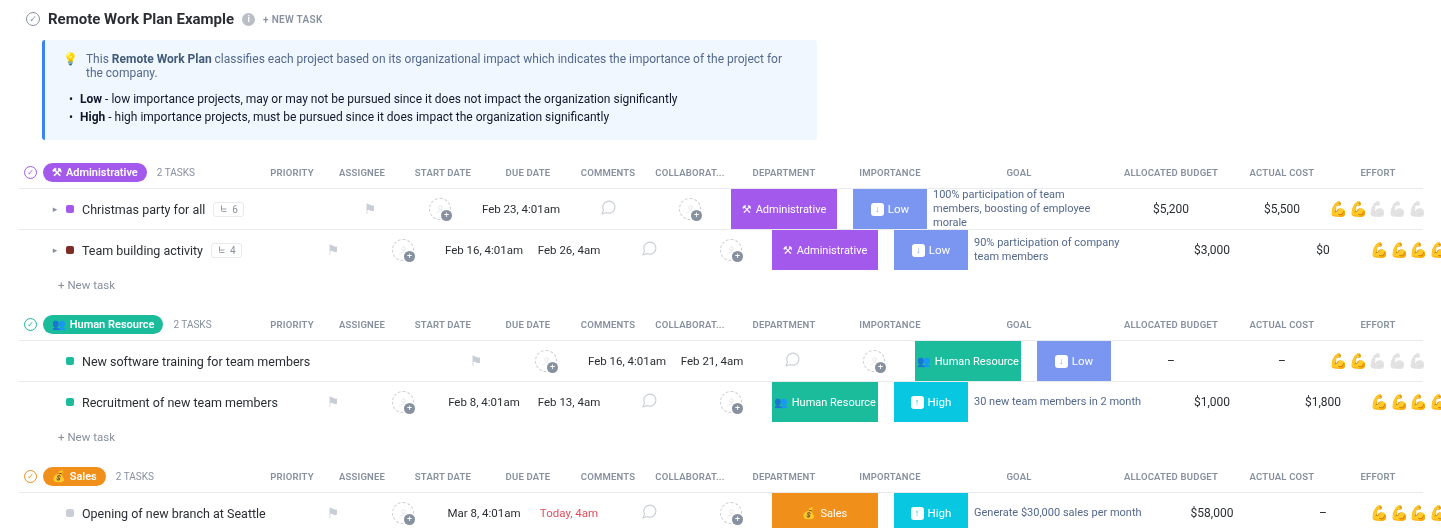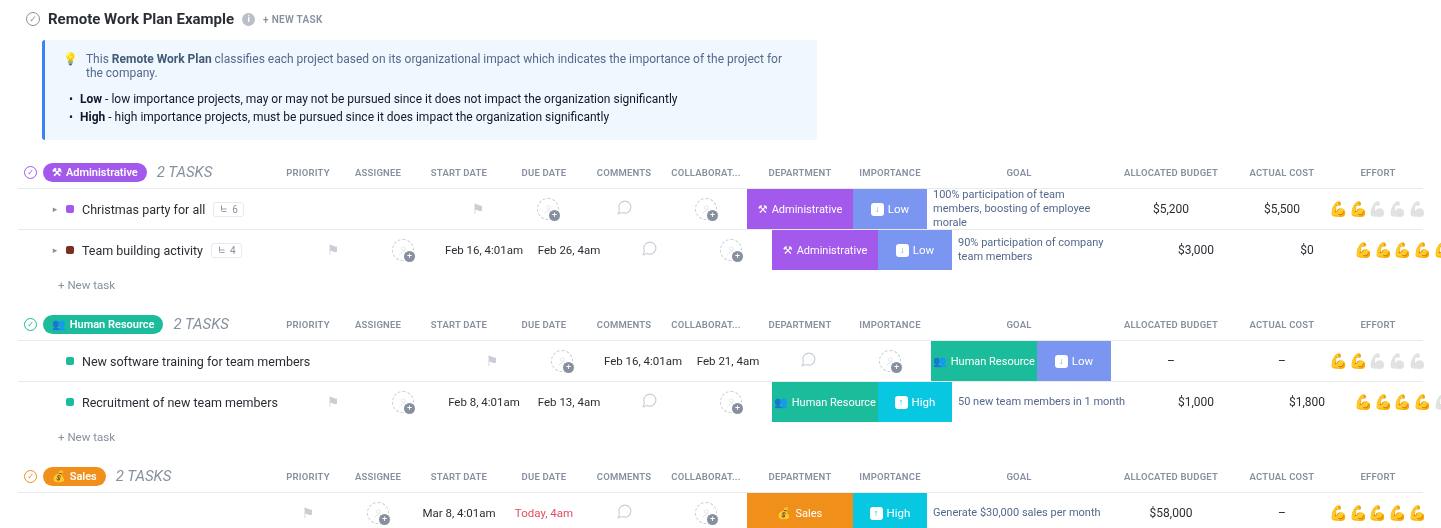--- a/index.html
+++ b/index.html
@@ -16,40 +16,40 @@
 .banner .line1 { font-size: 12px; color: #54698d; margin-bottom: 12px; display: flex; gap: 8px; }
 .banner .line1 b { color: #425b76; }
 .banner ul { list-style: none; padding-left: 18px; }
 .banner li { font-size: 12px; color: #0f172a; margin: 4px 0; }
 .banner li::before { content: "• "; margin-left: -12px; margin-right: 4px; }
 
 .group { margin-bottom: 8px; }
 .group-header { display: flex; align-items: center; height: 32px; }
 .group-header .circle { width: 13px; height: 13px; border-radius: 50%; margin-right: 6px; margin-left: 6px; display:inline-flex; align-items:center; justify-content:center; font-size:8px;}
 .group-header .chip { display: inline-flex; align-items: center; gap: 4px; padding: 3px 9px; border-radius: 11px; color: #fff; font-size: 11px; font-weight: 600; margin-right: 10px; }
-.group-header .count { font-size: 15px; color: #87909e; font-style: italic; }
+.group-header .count { font-size: 10px; color: #87909e; }
 .col-headers { display: flex; margin-left: auto; }
 
 .row { display: flex; align-items: center; min-height: 40px; border-top: 1px solid #e8eaed; }
 .task-title-area { display: flex; align-items: center; min-width: 280px; padding-left: 34px; gap: 8px; }
 .caret { width: 6px; color: #87909e; font-size: 9px; display:inline-block; text-align:center;}
 .sq { width: 8px; height: 8px; border-radius: 2px; display: inline-block; }
 .task-name { font-size: 12.5px; color: #2a2e34; }
 .subcount { display: inline-flex; align-items: center; gap: 3px; border: 1px solid #e8eaed; border-radius: 3px; padding: 1px 5px; font-size: 10px; color: #87909e; }
 .subcount svg { width: 10px; height: 10px; }
 
 
 .c-priority { width: 70px; text-align: center; }
 .c-assignee { width: 70px; text-align: center; }
 .c-start { width: 92px; text-align: center; }
 .c-due { width: 78px; text-align: center; }
 .c-comments { width: 82px; text-align: center; }
 .c-collab { width: 82px; text-align: center; }
 .c-dept { width: 106px; text-align: center; }
-.c-import { width: 74px; text-align: center; }
+.c-import { width: 74px; text-align: center; margin-left: 16px; }
 .c-goal { width: 184px; text-align: left; padding: 0 6px; }
 .c-budget { width: 120px; text-align: center; }
 .c-cost { width: 102px; text-align: center; }
 .c-effort { width: 90px; text-align: center; }
 
 .hdr { font-size: 9.5px; font-weight: 600; color: #87909e; letter-spacing: 0.2px; text-align: center; }
 .hdr.c-goal { text-align:center; }
 
 .row .cell { display: flex; align-items: center; justify-content: center; height: 40px; }
 .row .c-goal { justify-content: flex-start; font-size: 11px; color: #54698d; line-height: 1.3; }
@@ -140,20 +140,21 @@
               <span class="flag">⚑</span>
             </div>
       <div class="cell c-assignee">
               <span class="avatar-empty">
                 <svg viewBox="0 0 24 24">
                   <circle cx="12" cy="8" r="4"></circle>
                   <path d="M4 21c0-4 4-6 8-6s8 2 8 6"></path>
                 </svg>
               </span>
             </div>
+      <div class="cell c-start">Feb 23, 4:01am</div>
       <div class="cell c-comments">
               <span class="bubble"><svg width="17" height="17" viewBox="0 0 24 24" fill="none" stroke="currentColor" stroke-width="1.6">
                   <path d="M21 11.5a8.38 8.38 0 0 1-8.5 8.5 8.5 8.5 0 0 1-3.9-.9L3 21l1.9-5.6A8.38 8.38 0 0 1 4 11.5 8.5 8.5 0 0 1 12.5 3 8.38 8.38 0 0 1 21 11.5z"></path>
                 </svg></span>
             </div>
       <div class="cell c-collab">
               <span class="avatar-empty">
                 <svg viewBox="0 0 24 24">
                   <circle cx="12" cy="8" r="4"></circle>
                   <path d="M4 21c0-4 4-6 8-6s8 2 8 6"></path>
@@ -346,21 +347,21 @@
                   <path d="M4 21c0-4 4-6 8-6s8 2 8 6"></path>
                 </svg>
               </span>
             </div>
       <div class="cell c-dept">
               <div class="dept-chip dept-hr"><span>👥</span>Human Resource</div>
             </div>
       <div class="cell c-import">
               <div class="imp-chip imp-high"><span class="sq2" style="color:#08c7e0">↑</span>High</div>
             </div>
-      <div class="cell c-goal">50 new team members in 1 month</div>
+      <div class="cell c-goal">30 new team members in 2 month</div>
       <div class="cell c-budget num">$1,000</div>
       <div class="cell c-cost num">$1,800</div>
       <div class="cell c-effort">
               <div class="effort">
                 <span class="arm ">💪</span>
                 <span class="arm ">💪</span>
                 <span class="arm ">💪</span>
                 <span class="arm ">💪</span>
                 <span class="arm off">💪</span>
               </div>
@@ -384,20 +385,26 @@
    <div class="hdr c-dept">DEPARTMENT</div>
    <div class="hdr c-import">IMPORTANCE</div>
    <div class="hdr c-goal">GOAL</div>
    <div class="hdr c-budget">ALLOCATED BUDGET</div>
    <div class="hdr c-cost">ACTUAL COST</div>
    <div class="hdr c-effort">EFFORT</div>
           </div>
     </div>
 
   <div class="row">
+    <div class="task-title-area">
+      <span class="caret"></span>
+      <span class="sq" style="background:#c9ced6"></span>
+      <span class="task-name">Opening of new branch at Seattle</span>
+
+    </div>
     <div class="col-headers" style="margin-left:auto">
       <div class="cell c-priority">
               <span class="flag">⚑</span>
             </div>
       <div class="cell c-assignee">
               <span class="avatar-empty">
                 <svg viewBox="0 0 24 24">
                   <circle cx="12" cy="8" r="4"></circle>
                   <path d="M4 21c0-4 4-6 8-6s8 2 8 6"></path>
                 </svg>

